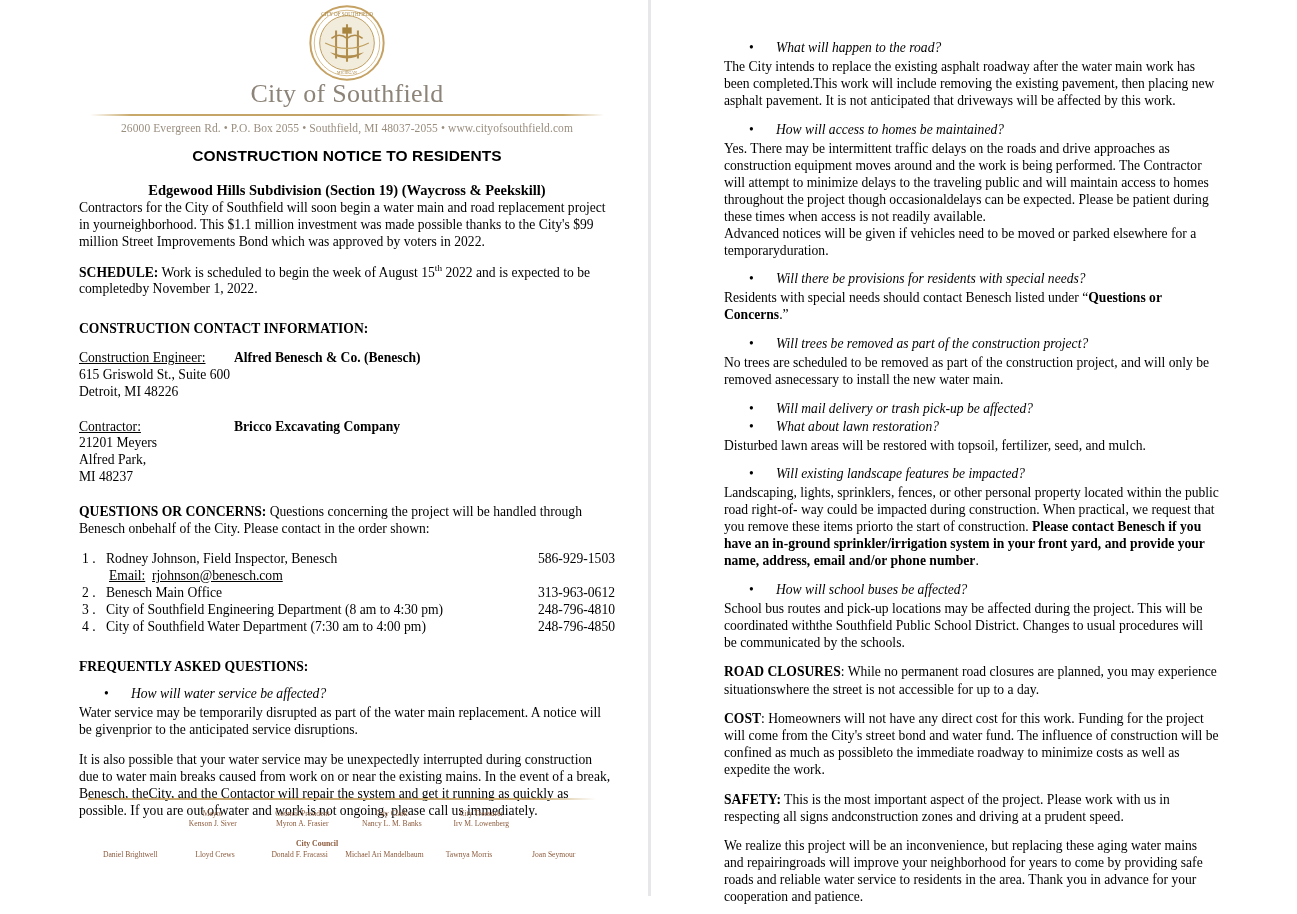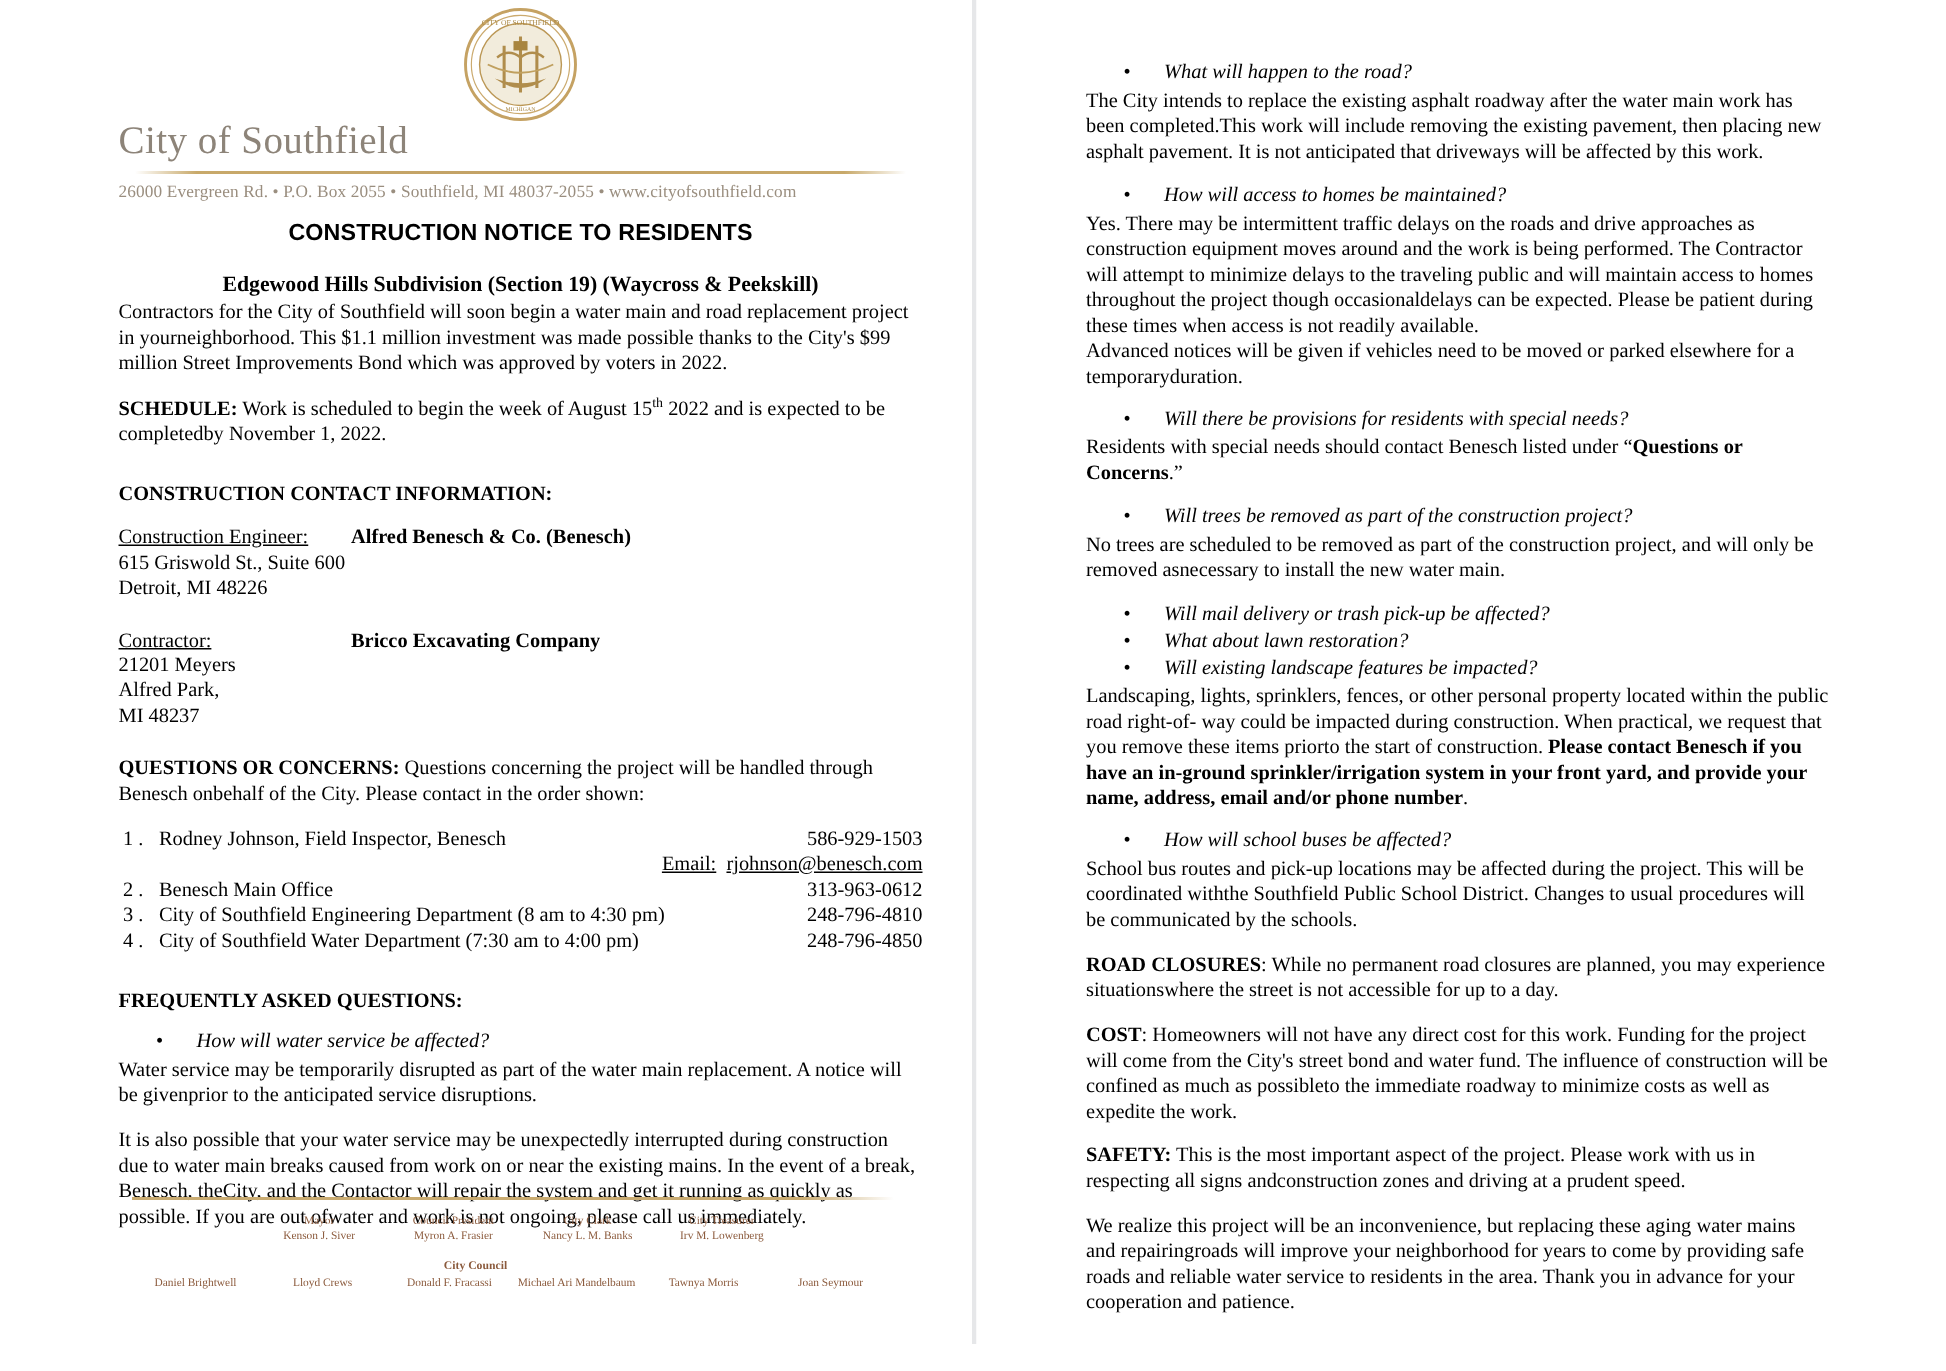--- a/index.html
+++ b/index.html
@@ -38,21 +38,21 @@
     flex: 0 0 auto;
   }
   .page-right {
     width: 646px;
     height: 914px;
     padding: 40px 78px 0 73px;
   }
 
   
   .letterhead {
-    text-align: left;
+    text-align: center;
     padding-top: 4px;
   }
   .seal {
     width: 78px;
     height: 78px;
     margin: 0 auto;
     display: block;
   }
   .wordmark {
     font-family: "Liberation Serif", serif;
@@ -141,21 +141,20 @@
     box-sizing: border-box;
   }
   .num-text { flex: 1 1 auto; }
   .num-phone {
     width: 92px;
     flex: 0 0 92px;
     text-align: right;
   }
   .num-sub {
     padding-left: 30px;
-    justify-content: flex-end;
   }
   .num-sub .u { text-decoration: underline; }
 
   
   .faq-q {
     font-style: italic;
     font-size: 13.6px;
     margin: 0 0 1px 0;
     padding-left: 52px;
     position: relative;
@@ -382,20 +381,21 @@
     </p>
     <p class="faq-a">No trees are scheduled to be removed as part of the construction project, and will only be removed asnecessary to install the new water main.</p>
 
     <p class="faq-q">
       <span class="bullet">•</span><span>Will mail delivery or trash pick-up be affected?</span>
     </p>
 
     <p class="faq-q">
       <span class="bullet">•</span><span>What about lawn restoration?</span>
     </p>
+    <p class="faq-a">Disturbed lawn areas will be restored with topsoil, fertilizer, seed, and mulch.</p>
 
     <p class="faq-q">
       <span class="bullet">•</span><span>Will existing landscape features be impacted?</span>
     </p>
     <p class="faq-a">
       <span>Landscaping, lights, sprinklers, fences, or other personal property located within the public road right-of- way could be impacted during construction. When practical, we request that you remove these items priorto the start of construction. </span><span class="b">Please contact Benesch if you have an in-ground sprinkler/irrigation system in your front yard, and provide your name, address, email and/or phone number</span><span>.</span>
     </p>
 
     <p class="faq-q">
       <span class="bullet">•</span><span>How will school buses be affected?</span>

